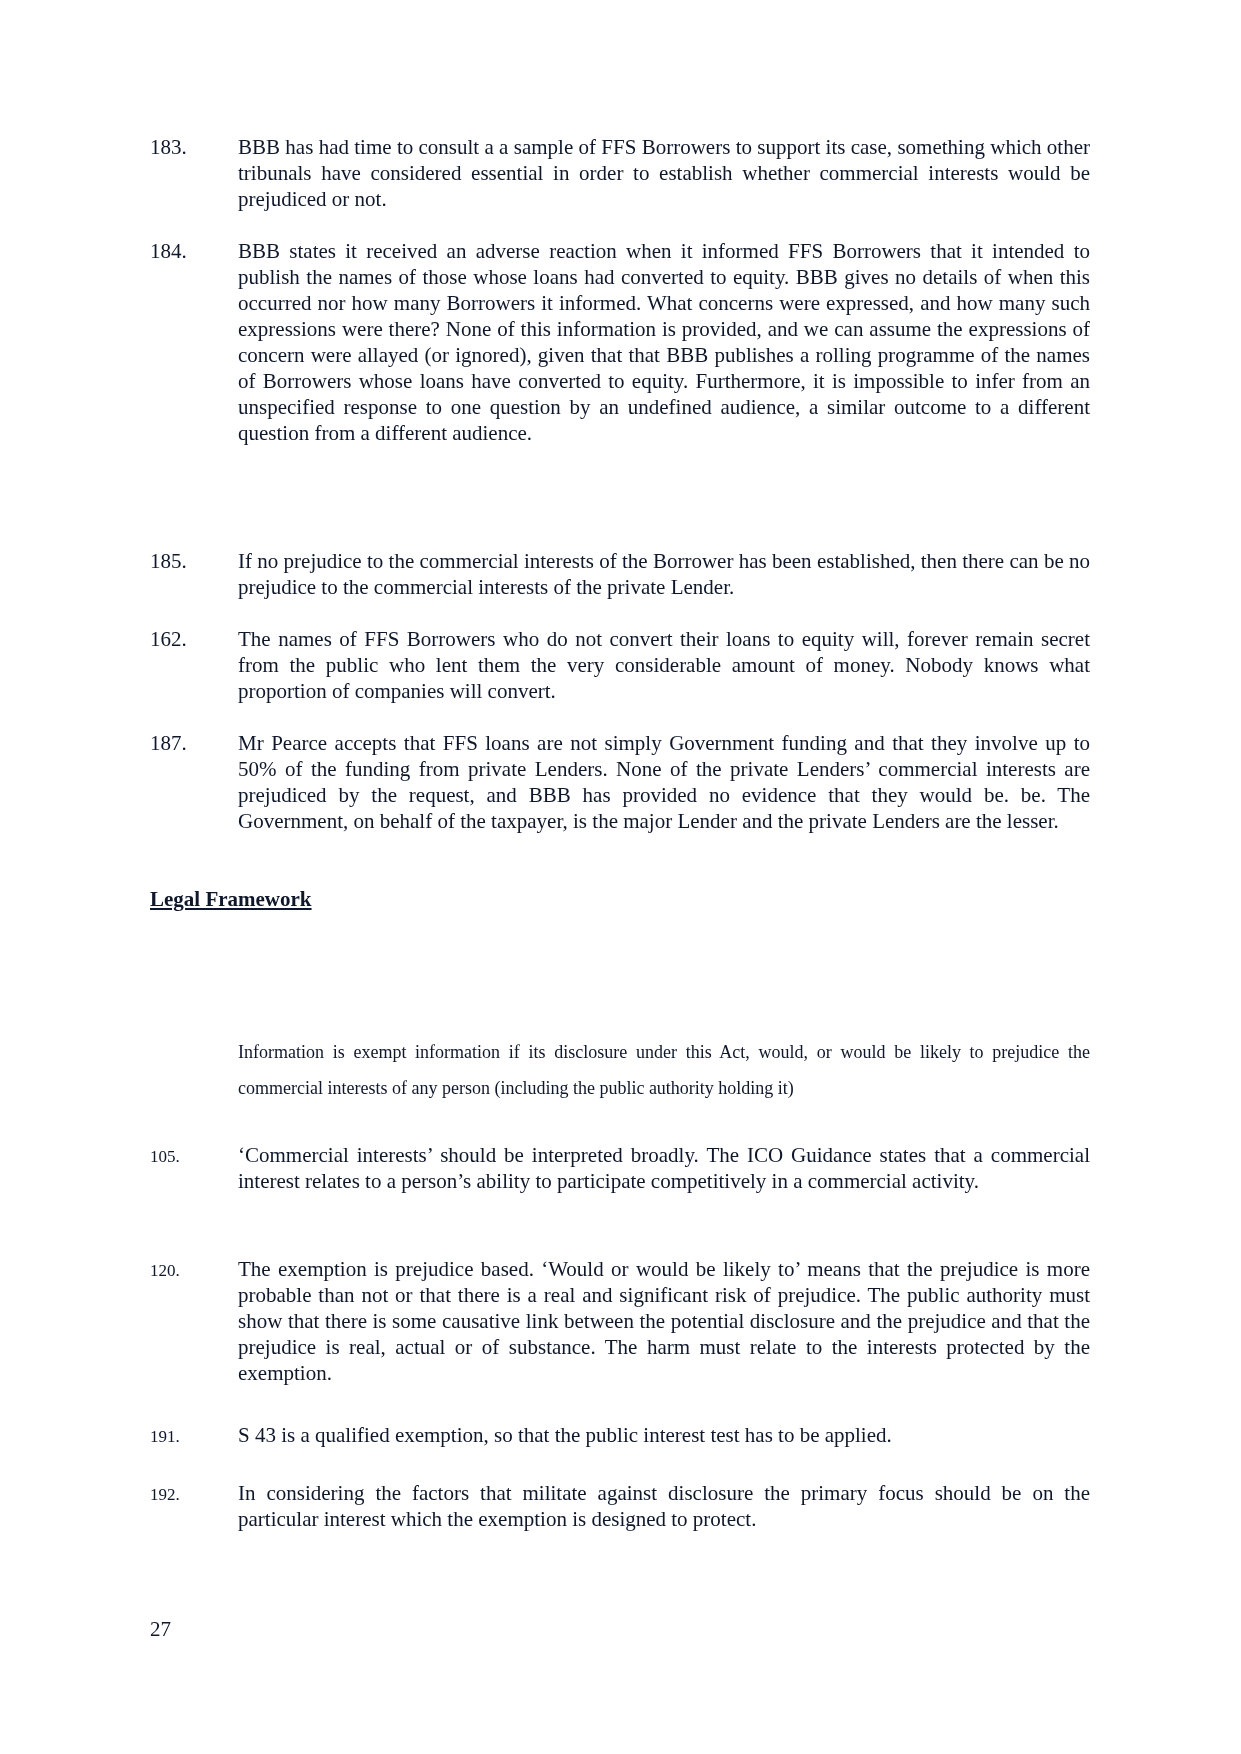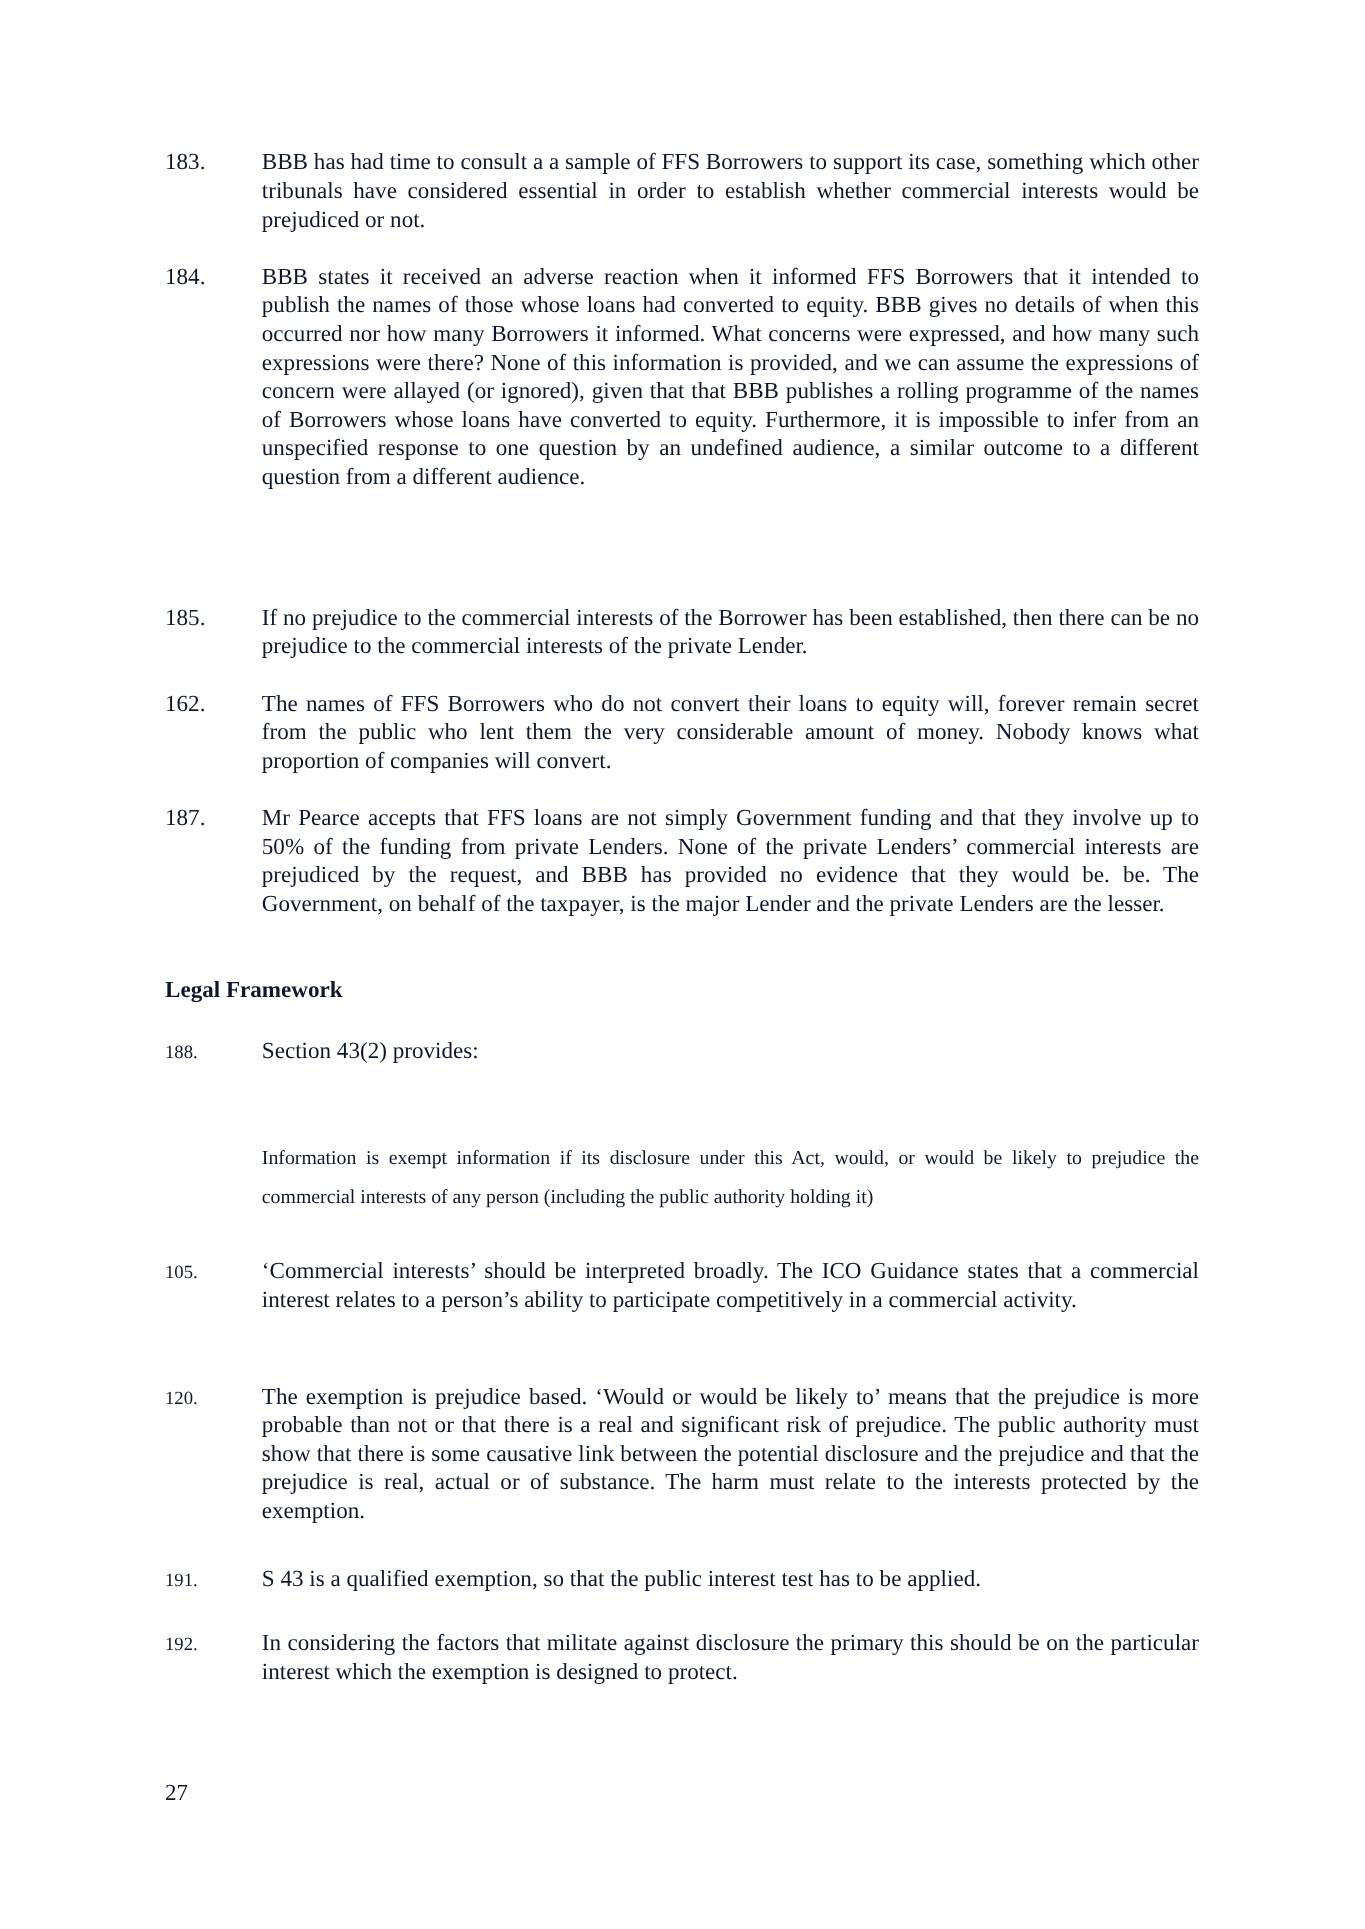--- a/index.html
+++ b/index.html
@@ -6,21 +6,21 @@
     body { width: 1241px; height: 1754px; position: relative; overflow: hidden; }
     .page {
       position: absolute; left: 0; top: 0; width: 1241px; height: 1754px;
       font-family: "Liberation Serif", "DejaVu Serif", serif;
       color: #0f172a; font-size: 21px; line-height: 26px;
     }
     .para { position: absolute; left: 150px; width: 940px; }
     .para .num { position: absolute; left: 0; top: 0; width: 80px; }
     .para .num.small { font-size: 17px; }
     .para .text { margin-left: 88px; width: 852px; text-align: justify; text-align-last: left; }
-    .heading { position: absolute; left: 150px; font-weight: bold; font-size: 21px; }
+    .heading { position: absolute; left: 150px; font-weight: bold; font-size: 21px; text-decoration: underline; }
     .quote { position: absolute; left: 238px; width: 852px; font-size: 18px; line-height: 36px; text-align: justify; text-align-last: left; }
     .page-number { position: absolute; left: 150px; top: 1616px; font-size: 21px; }
   </style>
 </head>
 <body>
 
 <div class="page">
 
   <div class="para" style="top:134px;">
     <span class="num">183.</span>
@@ -42,41 +42,37 @@
     <div class="text">The names of FFS Borrowers who do not convert their loans to equity will, forever remain secret from the public who lent them the very considerable amount of money. Nobody knows what proportion of companies will convert.</div>
   </div>
 
   <div class="para" style="top:730px;">
     <span class="num">187.</span>
     <div class="text">Mr Pearce accepts that FFS loans are not simply Government funding and that they involve up to 50% of the funding from private Lenders. None of the private Lenders’ commercial interests are prejudiced by the request, and BBB has provided no evidence that they would be. be. The Government, on behalf of the taxpayer, is the major Lender and the private Lenders are the lesser.</div>
   </div>
 
   <div class="heading" style="top:886px;">Legal Framework</div>
 
-  <div class="para" style="top:942px;">
-    <span class="num small" style="top:2px;">188.</span>
-    <div class="text">Section 43(2) provides:</div>
-  </div>
 
   <div class="quote" style="top:1034px;">Information is exempt information if its disclosure under this Act, would, or would be likely to prejudice the commercial interests of any person (including the public authority holding it)</div>
 
   <div class="para" style="top:1142px;">
     <span class="num small" style="top:2px;">105.</span>
     <div class="text">‘Commercial interests’ should be interpreted broadly. The ICO Guidance states that a commercial interest relates to a person’s ability to participate competitively in a commercial activity.</div>
   </div>
 
   <div class="para" style="top:1256px;">
     <span class="num small" style="top:2px;">120.</span>
     <div class="text">The exemption is prejudice based. ‘Would or would be likely to’ means that the prejudice is more probable than not or that there is a real and significant risk of prejudice. The public authority must show that there is some causative link between the potential disclosure and the prejudice and that the prejudice is real, actual or of substance. The harm must relate to the interests protected by the exemption.</div>
   </div>
 
   <div class="para" style="top:1422px;">
     <span class="num small" style="top:2px;">191.</span>
     <div class="text">S 43 is a qualified exemption, so that the public interest test has to be applied.</div>
   </div>
 
   <div class="para" style="top:1480px;">
     <span class="num small" style="top:2px;">192.</span>
-    <div class="text">In considering the factors that militate against disclosure the primary this should be on the particular interest which the exemption is designed to protect.</div>
+    <div class="text">In considering the factors that militate against disclosure the primary focus should be on the particular interest which the exemption is designed to protect.</div>
   </div>
 
   <div class="page-number">27</div>
 </div>
 
 </body></html>

